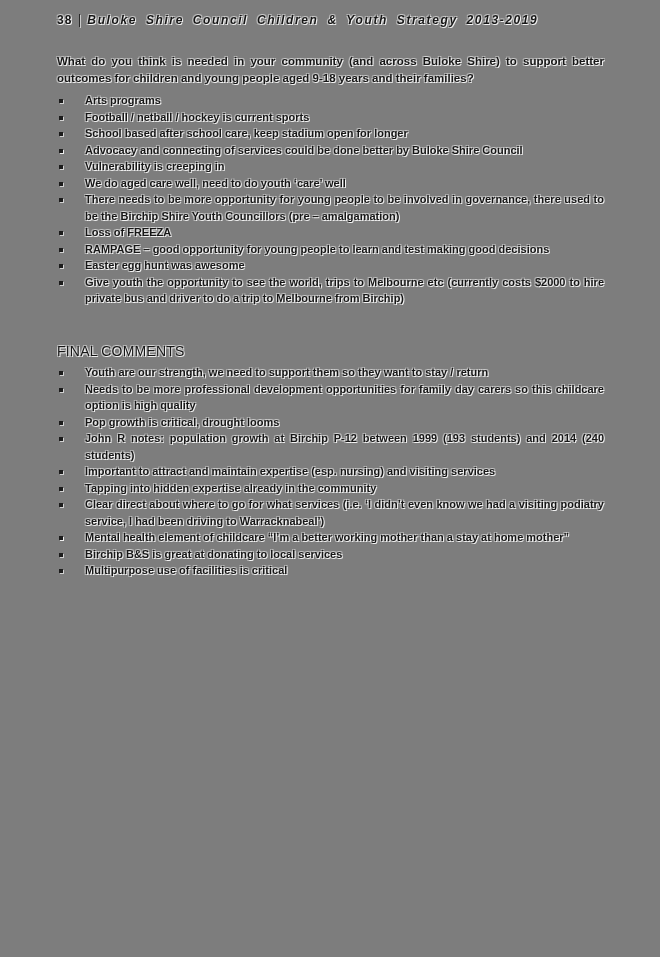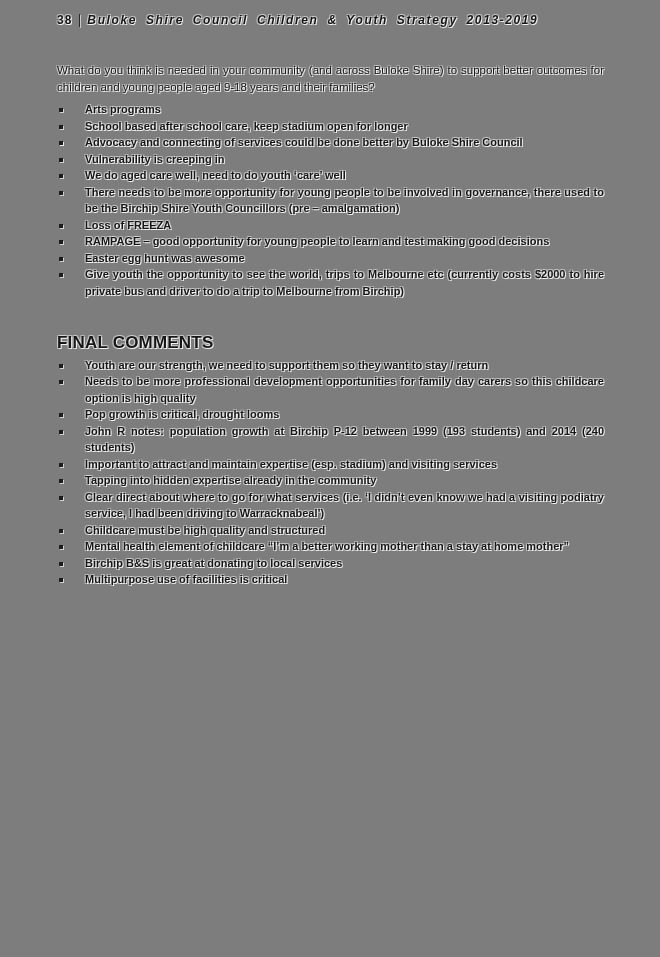--- a/index.html
+++ b/index.html
@@ -40,23 +40,23 @@
     margin: 0 7px;
     align-self: center;
     box-shadow: 1px 1px 0 rgba(255,255,255,0.6);
   }
   .header-title {
     font-style: italic;
     letter-spacing: 1.6px;
     word-spacing: 4px;
   }
   .question {
-    margin-top: 34px;
+    margin-top: 25px;
     font-size: 11.5px;
-    font-weight: normal;
+    font-weight: bold;
     line-height: 17px;
     text-align: justify;
   }
   ul.bullets {
     list-style: none;
     margin: 5px 0 0 0;
     padding: 0;
   }
   ul.bullets li {
     position: relative;
@@ -70,63 +70,64 @@
     position: absolute;
     left: 2px;
     top: 7px;
     width: 4px;
     height: 4px;
     background: #1b1b1b;
     box-shadow: 1px 1px 0 rgba(255,255,255,0.65);
   }
   .final-heading {
     margin-top: 36px;
-    font-size: 17px;
-    font-weight: bold;
+    font-size: 14px;
+    font-weight: normal;
     line-height: 16.5px;
     letter-spacing: 0.2px;
   }
   .final-bullets { margin-top: 0; }
 </style>
 </head>
 <body>
 
 <div class="page">
 
   <div class="header halo">
     <span class="page-num">38</span>
     <span class="header-divider"></span>
     <span class="header-title">Buloke Shire Council Children &amp; Youth Strategy 2013-2019</span>
   </div>
 
   <div class="question halo">What do you think is needed in your community (and across Buloke Shire) to support better outcomes for children and young people aged 9-18 years and their families?</div>
 
   <ul class="bullets halo">
     <li><span class="marker"></span><span>Arts programs</span></li>
+    <li><span class="marker"></span><span>Football / netball / hockey is current sports</span></li>
     <li><span class="marker"></span><span>School based after school care, keep stadium open for longer</span></li>
     <li><span class="marker"></span></li>
     <li><span class="marker"></span><span>Advocacy and connecting of services could be done better by Buloke Shire Council</span></li>
     <li><span class="marker"></span><span>Vulnerability is creeping in</span></li>
     <li><span class="marker"></span><span>We do aged care well, need to do youth ‘care’ well</span></li>
     <li><span class="marker"></span><span>There needs to be more opportunity for young people to be involved in governance, there used to be the Birchip Shire Youth Councillors (pre – amalgamation)</span></li>
     <li><span class="marker"></span><span>Loss of FREEZA</span></li>
     <li><span class="marker"></span><span>RAMPAGE – good opportunity for young people to learn and test making good decisions</span></li>
     <li><span class="marker"></span><span>Easter egg hunt was awesome</span></li>
     <li><span class="marker"></span><span>Give youth the opportunity to see the world, trips to Melbourne etc (currently costs $2000 to hire private bus and driver to do a trip to Melbourne from Birchip)</span></li>
   </ul>
 
   <div class="final-heading halo">FINAL COMMENTS</div>
 
   <ul class="bullets final-bullets halo">
     <li><span class="marker"></span><span>Youth are our strength, we need to support them so they want to stay / return</span></li>
     <li><span class="marker"></span><span>Needs to be more professional development opportunities for family day carers so this childcare option is high quality</span></li>
     <li><span class="marker"></span><span>Pop growth is critical, drought looms</span></li>
     <li><span class="marker"></span><span>John R notes: population growth at Birchip P-12 between 1999 (193 students) and 2014 (240 students)</span></li>
-    <li><span class="marker"></span><span>Important to attract and maintain expertise (esp. stadium) and visiting services</span></li>
+    <li><span class="marker"></span><span>Important to attract and maintain expertise (esp. nursing) and visiting services</span></li>
     <li><span class="marker"></span><span>Tapping into hidden expertise already in the community</span></li>
     <li><span class="marker"></span><span>Clear direct about where to go for what services (i.e. ‘I didn’t even know we had a visiting podiatry service, I had been driving to Warracknabeal’)</span></li>
-    <li><span class="marker"></span><span>Childcare must be high quality and structured</span></li>
+    <li><span class="marker"></span></li>
     <li><span class="marker"></span><span>Mental health element of childcare “I’m a better working mother than a stay at home mother”</span></li>
     <li><span class="marker"></span><span>Birchip B&amp;S is great at donating to local services</span></li>
     <li><span class="marker"></span><span>Multipurpose use of facilities is critical</span></li>
   </ul>
 
 </div>
 
 </body></html>

